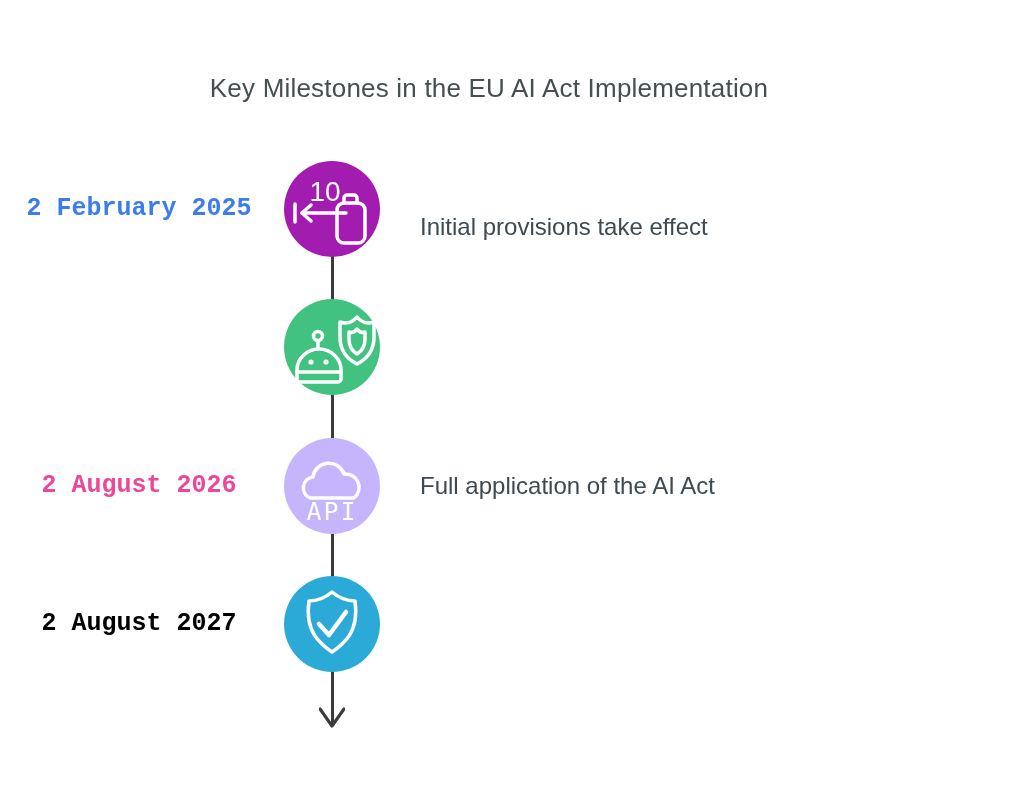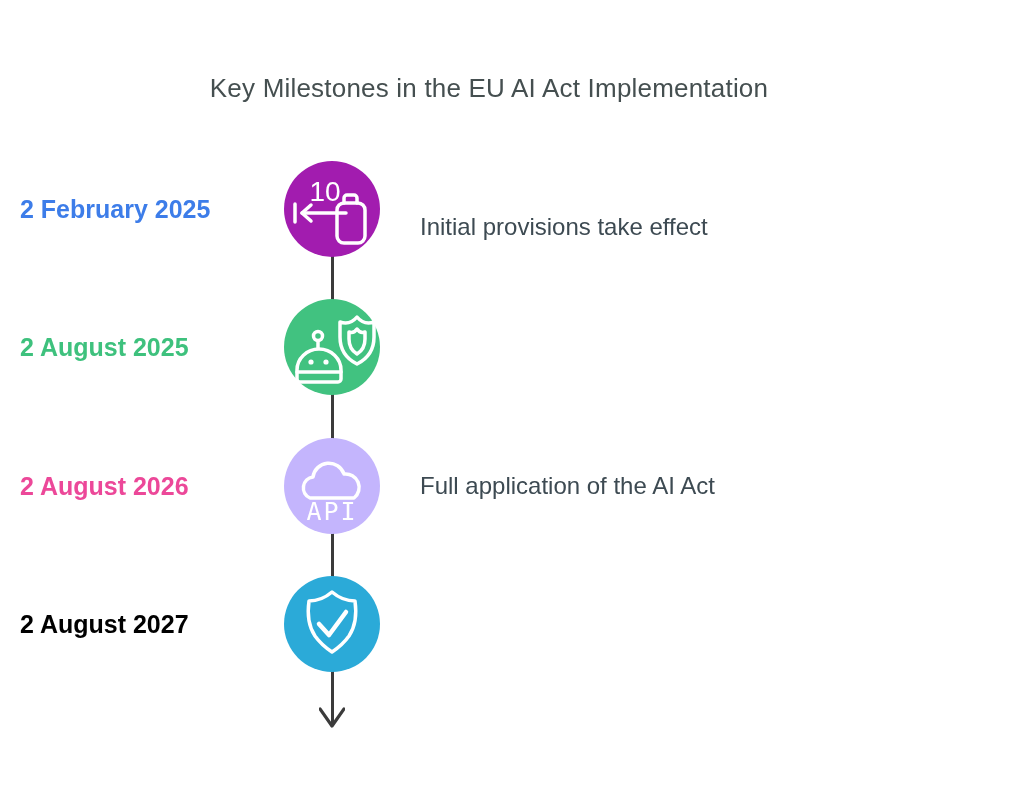--- a/index.html
+++ b/index.html
@@ -18,22 +18,22 @@
   .arrowhead { position:absolute; left:319px; top:707px; z-index:1; }
   .circle {
     position:absolute; left:284px; width:96px; height:96px; border-radius:50%;
     z-index:2; display:flex; align-items:center; justify-content:center;
   }
   .circle svg { display:block; }
   .icon-stroke { stroke:#FFFFFF; fill:none; stroke-width:3.5;
     stroke-linecap:round; stroke-linejoin:round; }
   .icon-text { fill:#FFFFFF; stroke:none; }
   .date {
-    position:absolute; left:20px; width:238px; text-align:left;
-    font-size:25px; font-weight:bold; line-height:30px;
+    position:absolute; left:20px; width:238px; text-align:center;
+    font-size:25px; font-weight:bold; line-height:30px;font-family:Liberation Mono, monospace;
   }
   .desc {
     position:absolute; left:420px; width:580px; height:100px;
     display:flex; align-items:center; font-size:24px; line-height:36px;
     color:#3D4A52; white-space:pre-line;
   }
   
   .c0 { top:161px; } .c1 { top:299px; } .c2 { top:438px; } .c3 { top:576px; }
   .d0 { top:194px; } .d1 { top:332px; } .d2 { top:471px; } .d3 { top:609px; }
   .t0 { top:177px; } .t1 { top:297px; } .t2 { top:436px; } .t3 { top:574px; }
@@ -58,21 +58,20 @@
         <line x1="11" y1="43" x2="11" y2="61"></line>
         <path d="M18,52 H62"></path>
         <path d="M27,44 L18,52 L27,60"></path>
         <rect x="53" y="42" width="28" height="40" rx="7"></rect>
         <path d="M60,42 v-5 a3,3 0 0 1 3,-3 h7 a3,3 0 0 1 3,3 v5"></path>
       </g>
     </svg>
   </div>
   <div class="desc t0">Initial provisions take effect</div>
 
-  <div class="date d1" style="color: rgb(62, 193, 125);">2 August 2025</div>
   <div class="circle c1" style="background-color: rgb(65, 194, 128);">
     <svg width="96" height="96" viewBox="0 0 96 96">
       <g class="icon-stroke">
         <circle cx="34" cy="37" r="4.5"></circle>
         <line x1="34" y1="42" x2="34" y2="49"></line>
         <path d="M13,80 v-9 a22,21 0 0 1 44,0 v9 a3,3 0 0 1 -3,3 h-38 a3,3 0 0 1 -3,-3 z"></path>
         <line x1="13" y1="73" x2="57" y2="73"></line>
         <path d="M56,23 c6,2 12,1 17,-5 c5,6 11,7 17,5 v15 c0,14 -7,22 -17,27 c-10,-5 -17,-13 -17,-27 z"></path>
         <path d="M65,33 c3,1 6,0 8,-3 c2,3 5,4 8,3 v7 c0,8 -3,12 -8,15 c-5,-3 -8,-7 -8,-15 z"></path>
       </g>

